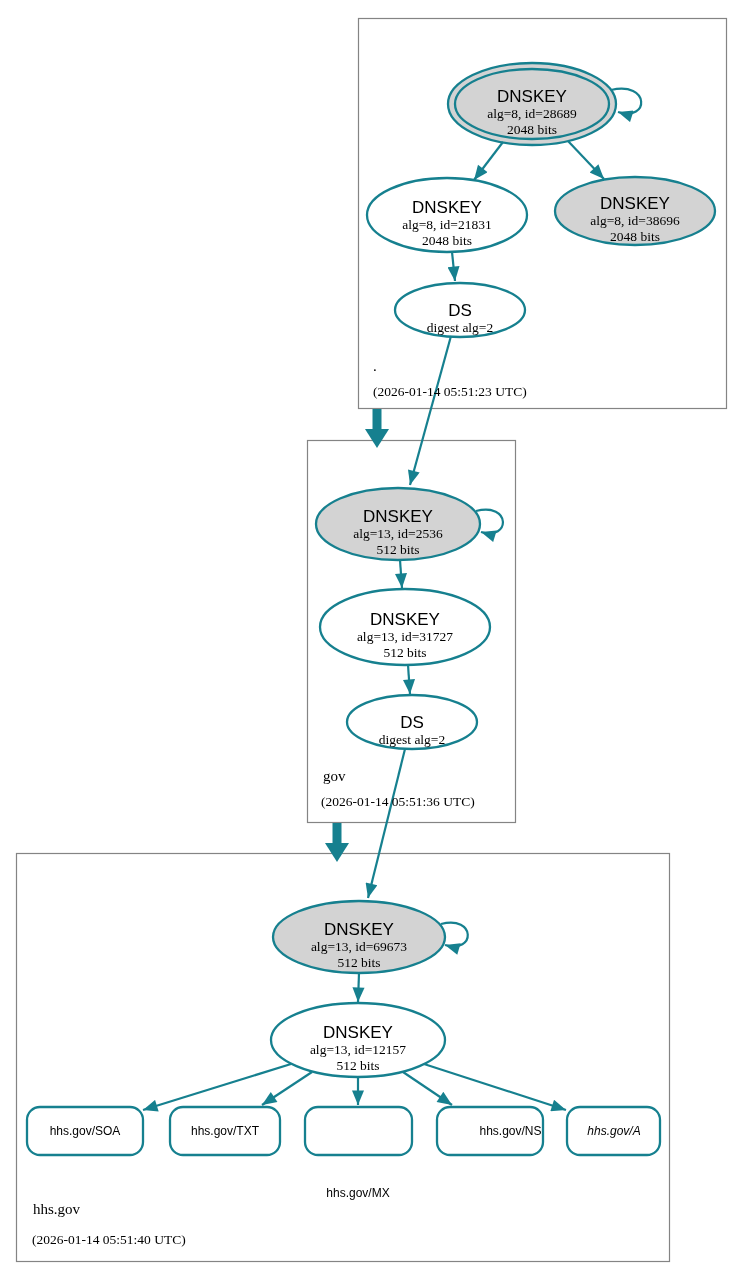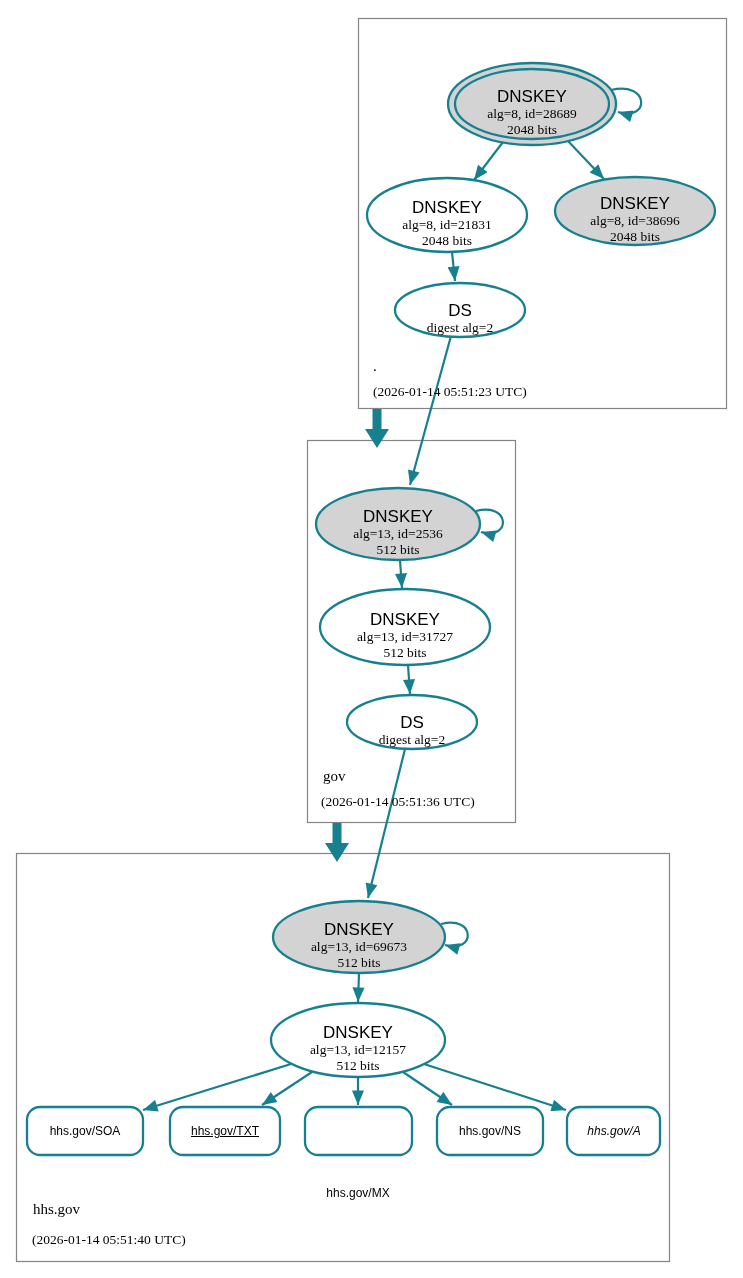--- a/index.html
+++ b/index.html
@@ -144,20 +144,20 @@
     <span class="nt">DNSKEY</span>
     <span class="na">alg=13, id=69673</span>
     <span class="na">512 bits</span>
   </div>
   <div class="node-label" style="left:358px; top:1040px;">
     <span class="nt">DNSKEY</span>
     <span class="na">alg=13, id=12157</span>
     <span class="na">512 bits</span>
   </div>
   <div class="rr-label" style="left:85px; top:1131px;">hhs.gov/SOA</div>
-  <div class="rr-label" style="left:225px; top:1131px;text-decoration:underline;">hhs.gov/TXT</div>
+  <div class="rr-label" style="left:225px; top:1131px;">hhs.gov/TXT</div>
   <div class="rr-label" style="left:358px; top:1193px;">hhs.gov/MX</div>
-  <div class="rr-label" style="left:490px; top:1131px;">hhs.gov/NS</div>
+  <div class="rr-label" style="left:490px; top:1131px;padding-left:41px;">hhs.gov/NS</div>
   <div class="rr-label" style="left:614px; top:1131px;font-style:italic;">hhs.gov/A</div>
   <div class="zone-label" style="left:33px; top:1201px;">hhs.gov</div>
   <div class="zone-ts" style="left:32px; top:1232px;">(2026-01-14 05:51:40 UTC)</div>
 
 </div>
 
 </body></html>

